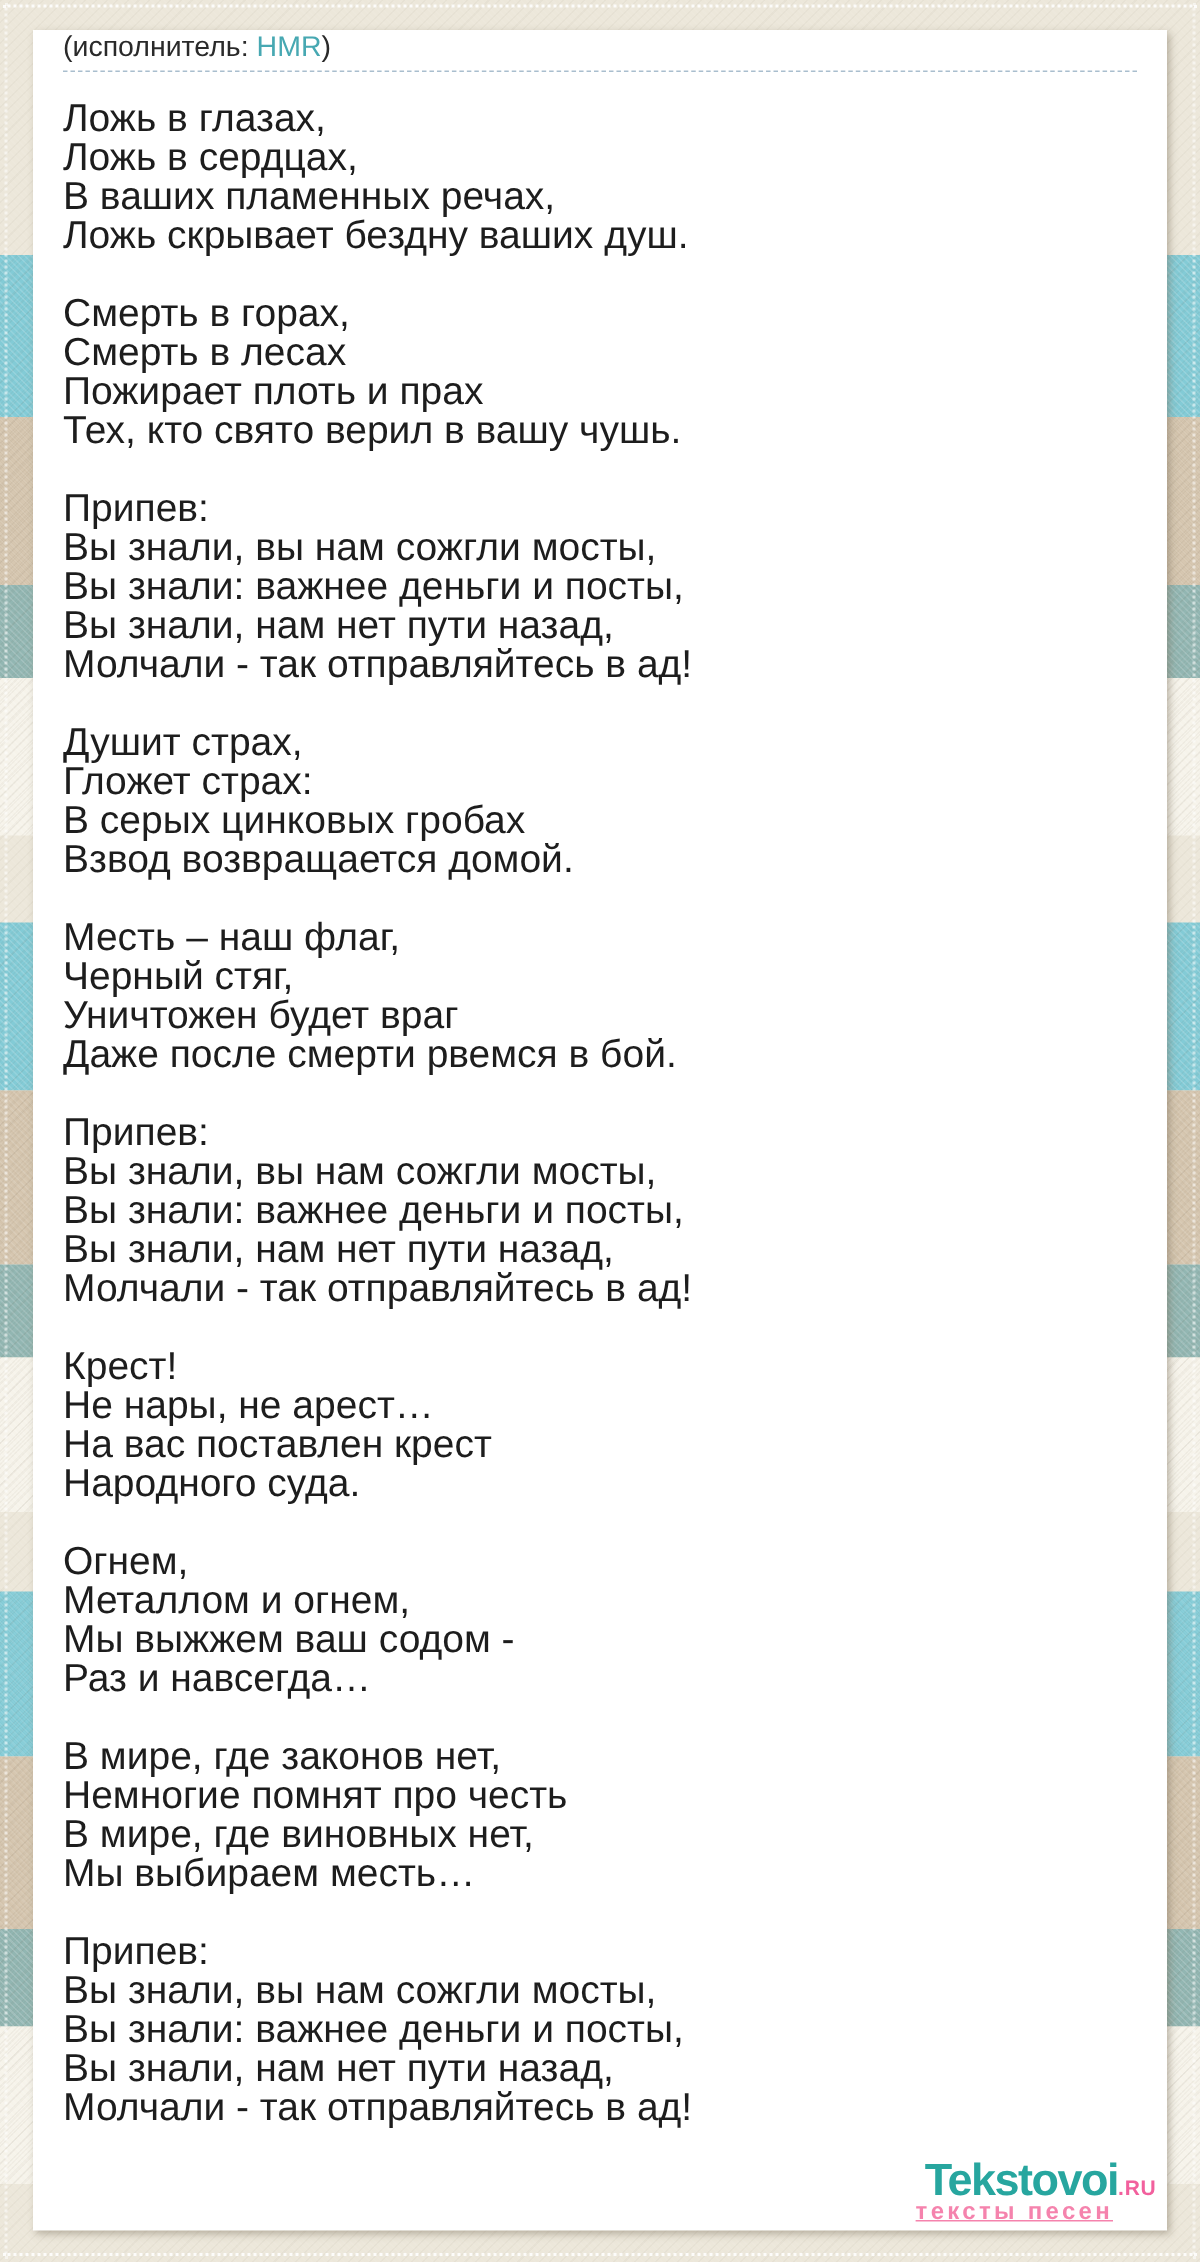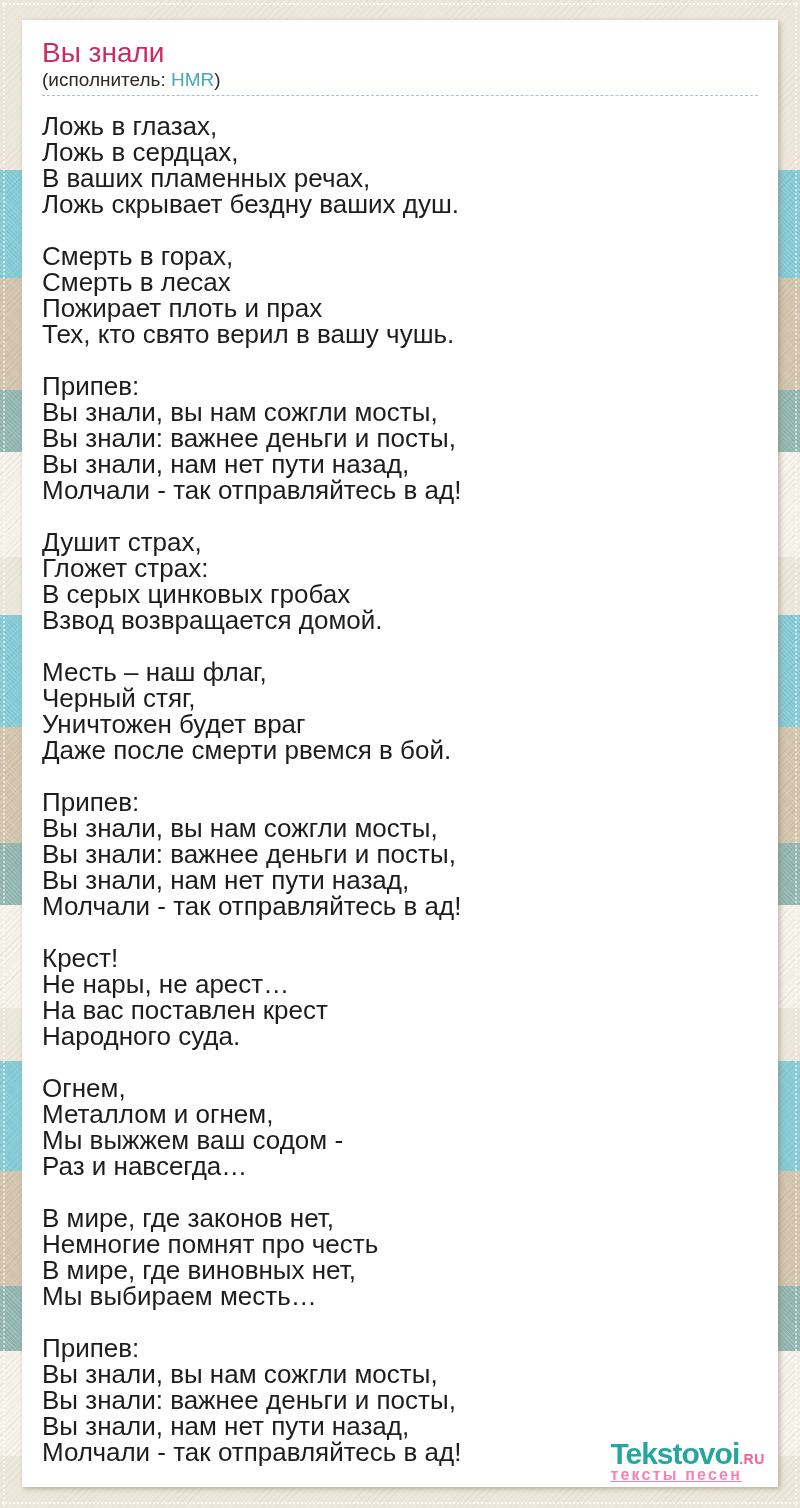--- a/index.html
+++ b/index.html
@@ -74,21 +74,21 @@
   }
   .artist-link { color: var(--link-color); text-decoration: none; cursor: pointer; }
   .lyrics {
     margin: 17px 20px 0 20px;
     font-size: 26px; line-height: 26px;
     color: var(--text-color);
     white-space: pre-line;
   }
   .logo {
     position: absolute; right: 7px; bottom: 3px;
-    text-align: left; z-index: 3; cursor: pointer;
+    text-align: right; z-index: 3; cursor: pointer;
     line-height: 30px;
   }
   .logo-main {
     font-size: 30px; font-weight: bold;
     color: var(--logo-teal); letter-spacing: -1px;
   }
   .logo-suffix {
     font-size: 14px; font-weight: bold;
     color: var(--logo-pink); letter-spacing: 0.5px;
   }
@@ -119,21 +119,20 @@
       <div class="stripe" style="top: 1286px; height: 65px; background-color: rgb(146, 182, 178);"></div>
       <div class="stripe" style="top: 1351px; height: 105px; background-color: rgb(246, 243, 234);"></div>
     </div>
   <div class="texture"></div>
   <div class="stitch-h stitch-top"></div>
   <div class="stitch-h stitch-bottom"></div>
   <div class="stitch-v stitch-left"></div>
   <div class="stitch-v stitch-right"></div>
 
   <div class="card">
-    <h1 class="song-title">Вы знали</h1>
     <div class="artist-line"><span>(исполнитель:</span><span>&nbsp;</span><a class="artist-link">HMR</a><span>)</span></div>
     <div class="lyrics" id="lyrics-text">Ложь в глазах,
 Ложь в сердцах,
 В ваших пламенных речах,
 Ложь скрывает бездну ваших душ.
 
 Смерть в горах,
 Смерть в лесах
 Пожирает плоть и прах
 Тех, кто свято верил в вашу чушь.

